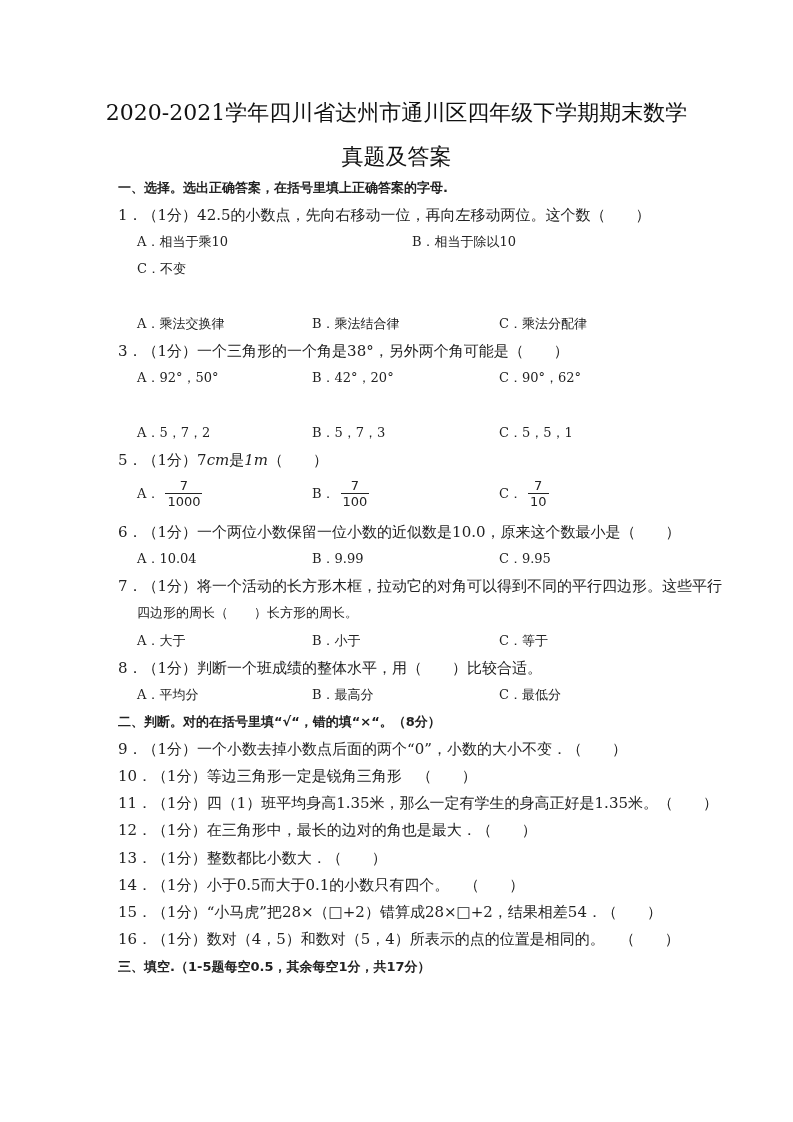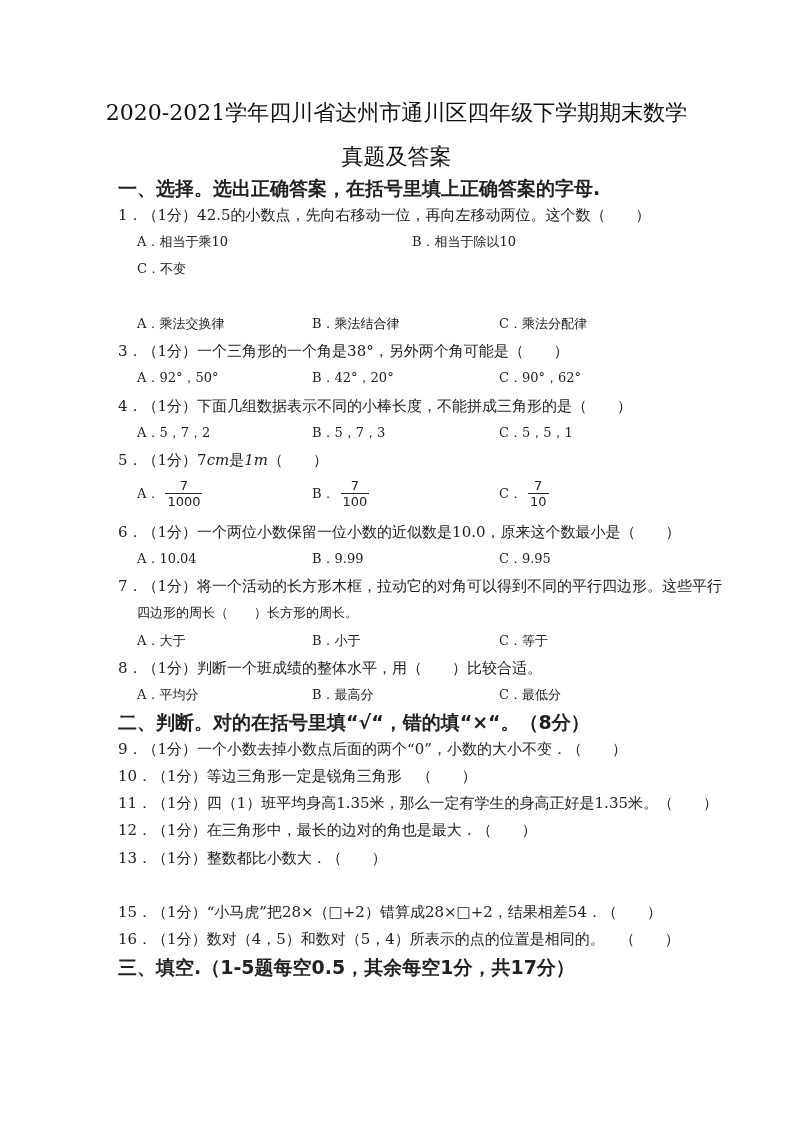--- a/index.html
+++ b/index.html
@@ -9,21 +9,21 @@
     color: #222;
   }
   .page { position: absolute; left: 0; top: 0; width: 793px; height: 1122px; }
   .title {
     position: absolute; left: 0; width: 793px; text-align: center;
     font-size: 22px; color: #111; letter-spacing: 0px;
   }
   .line {
     position: absolute; left: 118px; font-size: 15px; line-height: 18px; white-space: nowrap; color: #222;
   }
-  .section { font-weight: bold; font-family: "DejaVu Sans", "Liberation Sans", sans-serif; font-size: 19px; }
+  .section { font-weight: bold; font-family: "DejaVu Sans", "Liberation Sans", sans-serif; font-size: 13px; }
   .opt { position: absolute; font-size: 13px; line-height: 18px; white-space: nowrap; color: #222; }
   .frac {
     display: inline-block; vertical-align: middle; text-align: center; margin-left: 6px;
     font-family: "DejaVu Sans", "Liberation Sans", sans-serif; font-size: 13px;
   }
   .frac .num { display: block; padding: 0 2px; line-height: 15px; border-bottom: 1px solid #222; }
   .frac .den { display: block; padding: 0 2px; line-height: 16px; }
   .it { font-style: italic; margin-top: 20px; }
 </style>
 </head>
@@ -43,21 +43,20 @@
 
   <div class="opt" style="left:137px; top:315px;">A．乘法交换律</div>
   <div class="opt" style="left:312px; top:315px;">B．乘法结合律</div>
   <div class="opt" style="left:499px; top:315px;">C．乘法分配律</div>
 
   <div class="line" style="top:342px;">3．（1分）一个三角形的一个角是38°，另外两个角可能是（　　）</div>
   <div class="opt" style="left:137px; top:369px;">A．92°，50°</div>
   <div class="opt" style="left:312px; top:369px;">B．42°，20°</div>
   <div class="opt" style="left:499px; top:369px;">C．90°，62°</div>
 
-  <div class="line" style="top:397px;">4．（1分）下面几组数据表示不同的小棒长度，不能拼成三角形的是（　　）</div>
   <div class="opt" style="left:137px; top:424px;">A．5，7，2</div>
   <div class="opt" style="left:312px; top:424px;">B．5，7，3</div>
   <div class="opt" style="left:499px; top:424px;">C．5，5，1</div>
 
   <div class="line" style="top:451px;">
     <span>5．（1分）7</span><span class="it">cm</span><span>是</span><span class="it">1m</span><span>（　　）</span>
   </div>
   <div class="opt" style="left:137px; top:478px;">
     <span>A．</span><span class="frac"><span class="num">7</span><span class="den">1000</span></span>
   </div>
@@ -84,18 +83,19 @@
   <div class="opt" style="left:312px; top:686px;">B．最高分</div>
   <div class="opt" style="left:499px; top:686px;">C．最低分</div>
 
   <div class="line section" style="top:713px;">二、判断。对的在括号里填“√“，错的填“×“。（8分）</div>
 
   <div class="line" style="top:740px;">9．（1分）一个小数去掉小数点后面的两个“0”，小数的大小不变．（　　）</div>
   <div class="line" style="top:767px;">10．（1分）等边三角形一定是锐角三角形　（　　）</div>
   <div class="line" style="top:794px;">11．（1分）四（1）班平均身高1.35米，那么一定有学生的身高正好是1.35米。（　　）</div>
   <div class="line" style="top:821px;">12．（1分）在三角形中，最长的边对的角也是最大．（　　）</div>
   <div class="line" style="top:849px;">13．（1分）整数都比小数大．（　　）</div>
+  <div class="line" style="top:876px;">14．（1分）小于0.5而大于0.1的小数只有四个。　（　　）</div>
   <div class="line" style="top:903px;">15．（1分）“小马虎”把28×（□+2）错算成28×□+2，结果相差54．（　　）</div>
   <div class="line" style="top:930px;">16．（1分）数对（4，5）和数对（5，4）所表示的点的位置是相同的。　（　　）</div>
 
   <div class="line section" style="top:958px;">三、填空.（1-5题每空0.5，其余每空1分，共17分）</div>
 
 </div>
 
 </body></html>

